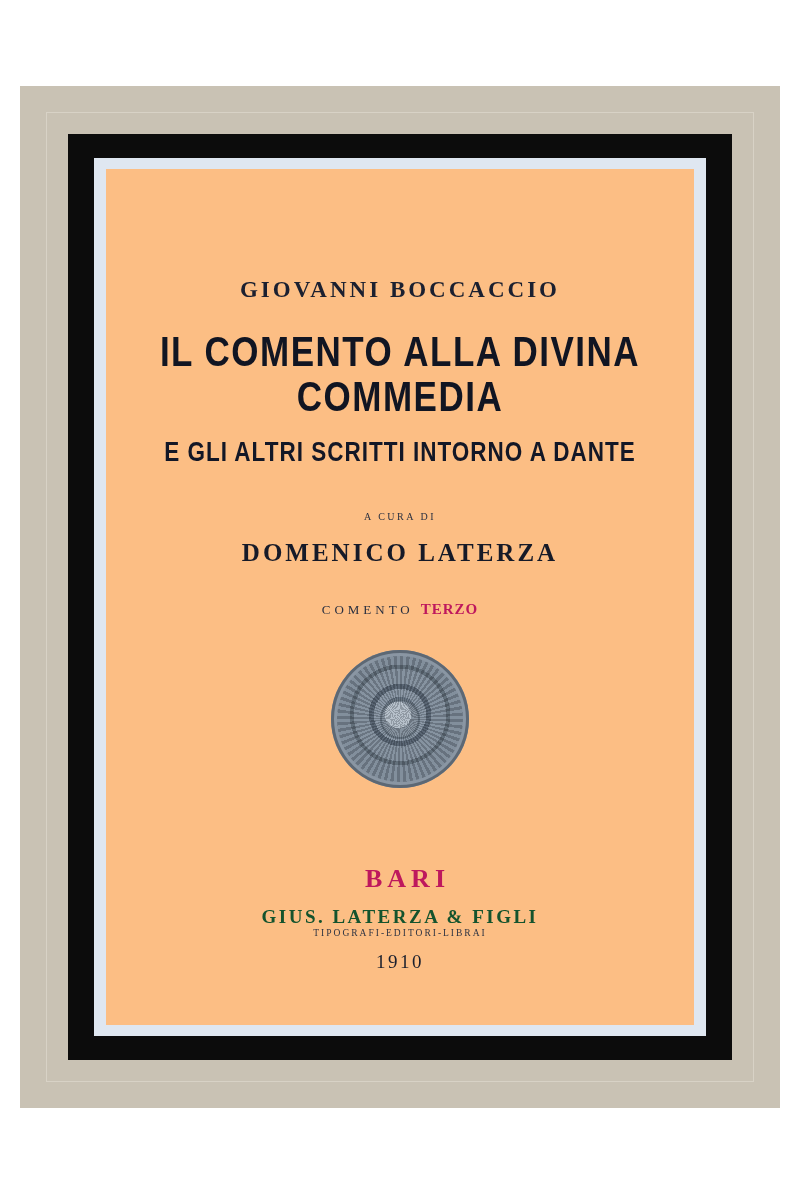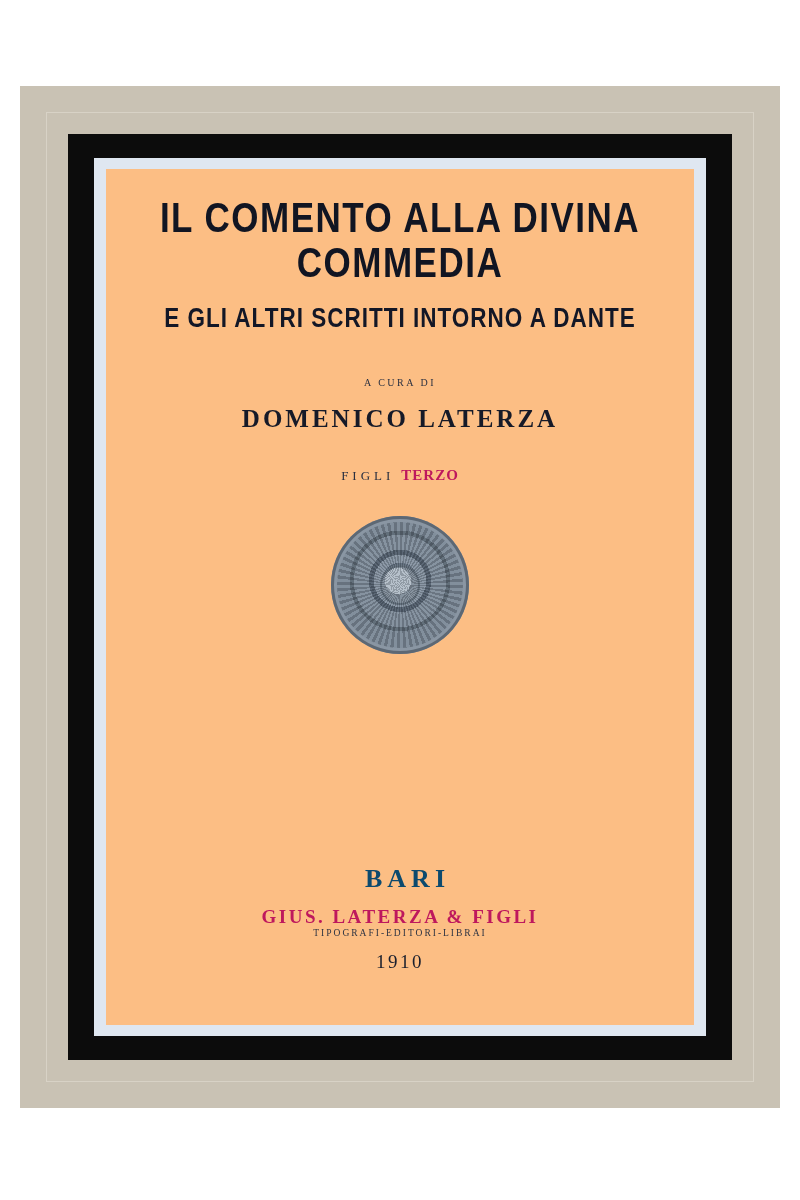--- a/index.html
+++ b/index.html
@@ -190,29 +190,29 @@
   .imprint {
     margin-top: auto;
     width: 100%;
     text-align: center;
     padding-bottom: 52px;
   }
   .city {
     font-size: 26px;
     letter-spacing: 5px;
     font-weight: 600;
-    color: #0c4a6e;
+    color: #be185d;
     padding-left: 15px;
   }
   .publisher {
     margin-top: 12px;
     font-size: 19px;
     letter-spacing: 2.5px;
     font-weight: 600;
-    color: #be185d;
+    color: #14532d;
   }
   .publisher-sub {
     margin-top: 0;
     font-size: 9.5px;
     letter-spacing: 2px;
     color: #2d3342;
   }
   .year {
     margin-top: 13px;
     font-size: 19px;
@@ -222,31 +222,32 @@
 </style>
 </head>
 <body>
 
 <div class="page">
   <div class="frame-outer">
     <div class="frame-black">
       <div class="frame-liner">
         <div class="cover">
 
+          <div class="author">GIOVANNI BOCCACCIO</div>
 
           <div class="title-main">IL COMENTO ALLA DIVINA COMMEDIA</div>
 
           <div class="title-sub">E GLI ALTRI SCRITTI INTORNO A DANTE</div>
 
           <div class="edited-by">A CURA DI</div>
 
           <div class="editor">DOMENICO LATERZA</div>
 
           <div class="volume-line">
-            <span>FIGLI</span>
+            <span>COMENTO</span>
             <span class="volume-number">TERZO</span>
           </div>
 
           <div class="device"></div>
 
           <div class="imprint">
             <div class="city">BARI</div>
             <div class="publisher">GIUS. LATERZA &amp; FIGLI</div>
             <div class="publisher-sub">TIPOGRAFI-EDITORI-LIBRAI</div>
             <div class="year">1910</div>

